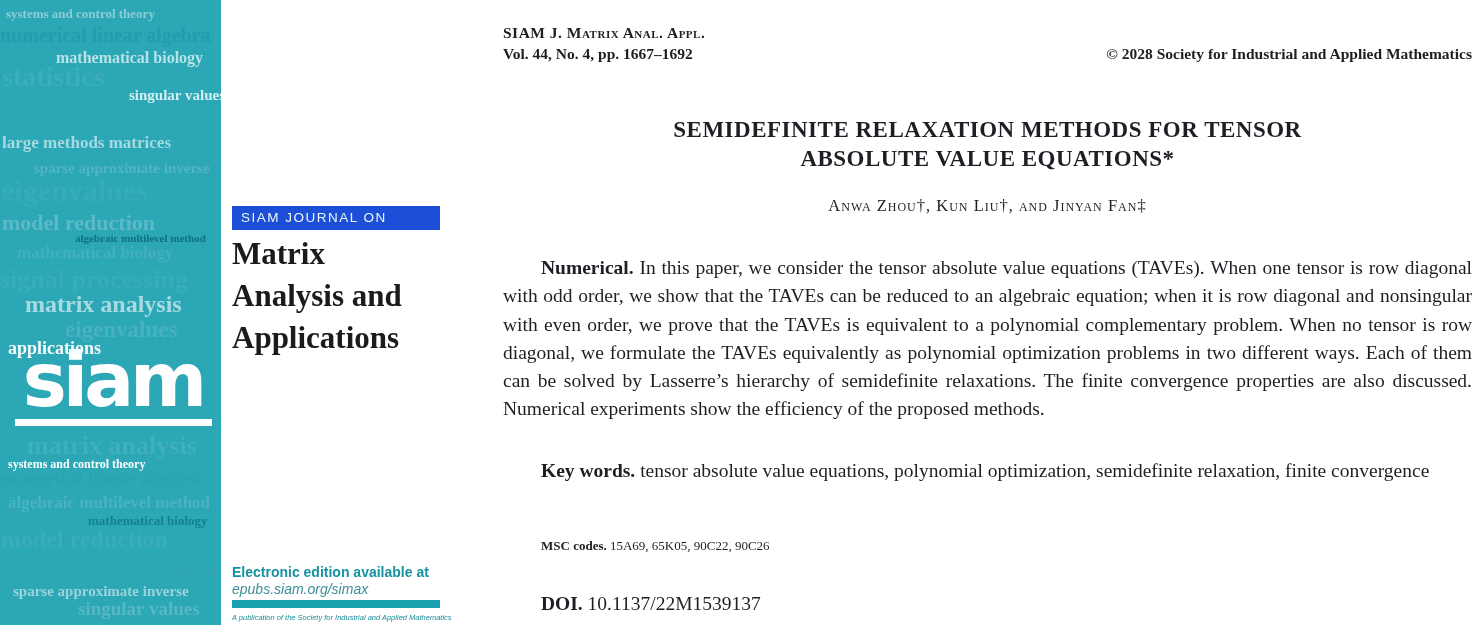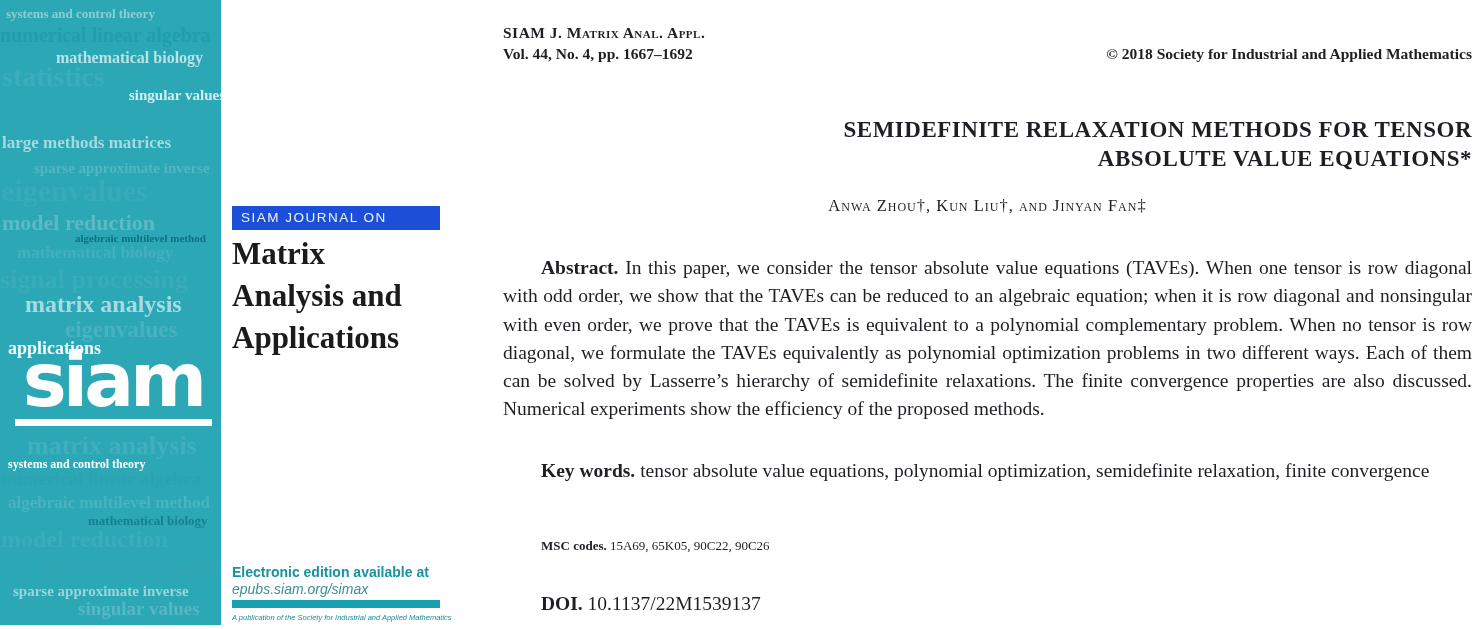--- a/index.html
+++ b/index.html
@@ -131,21 +131,21 @@
   #copyright {
     font-weight: bold;
     font-size: 15.5px;
     line-height: 21px;
     text-align: right;
   }
   #paper-title {
     position: absolute;
     left: 0; top: 115px;
     width: 969px;
-    text-align: right;
+    text-align: center;
     font-weight: bold;
     font-size: 23px;
     line-height: 29px;
     letter-spacing: 0.5px;
   }
   #authors {
     position: absolute;
     left: 0; top: 196px;
     width: 969px;
     text-align: center;
@@ -231,32 +231,32 @@
     <div id="fine-print">A publication of the Society for Industrial and Applied Mathematics</div>
   </div>
 
   <div id="paper">
 
     <div id="paper-header">
       <div id="journal-ref">
         <div class="sc">SIAM J. Matrix Anal. Appl.</div>
         <div>Vol. 44, No. 4, pp. 1667–1692</div>
       </div>
-      <div id="copyright">© 2018 Society for Industrial and Applied Mathematics</div>
+      <div id="copyright">© 2028 Society for Industrial and Applied Mathematics</div>
     </div>
 
     <div id="paper-title">
       <div>SEMIDEFINITE RELAXATION METHODS FOR TENSOR</div>
       <div>ABSOLUTE VALUE EQUATIONS*</div>
     </div>
 
     <div id="authors">Anwa Zhou†, Kun Liu†, and Jinyan Fan‡</div>
 
     <div id="abstract">
-      <span class="runin">Abstract.</span>
+      <span class="runin">Numerical.</span>
       <span>In this paper, we consider the tensor absolute value equations (TAVEs). When one tensor is row diagonal with odd order, we show that the TAVEs can be reduced to an algebraic equation; when it is row diagonal and nonsingular with even order, we prove that the TAVEs is equivalent to a polynomial complementary problem. When no tensor is row diagonal, we formulate the TAVEs equivalently as polynomial optimization problems in two different ways. Each of them can be solved by Lasserre’s hierarchy of semidefinite relaxations. The finite convergence properties are also discussed. Numerical experiments show the efficiency of the proposed methods.</span>
     </div>
 
     <div id="keywords">
       <span class="runin">Key words.</span>
       <span>tensor absolute value equations, polynomial optimization, semidefinite relaxation, finite convergence</span>
     </div>
 
     <div id="msc">
       <span class="runin">MSC codes.</span>

